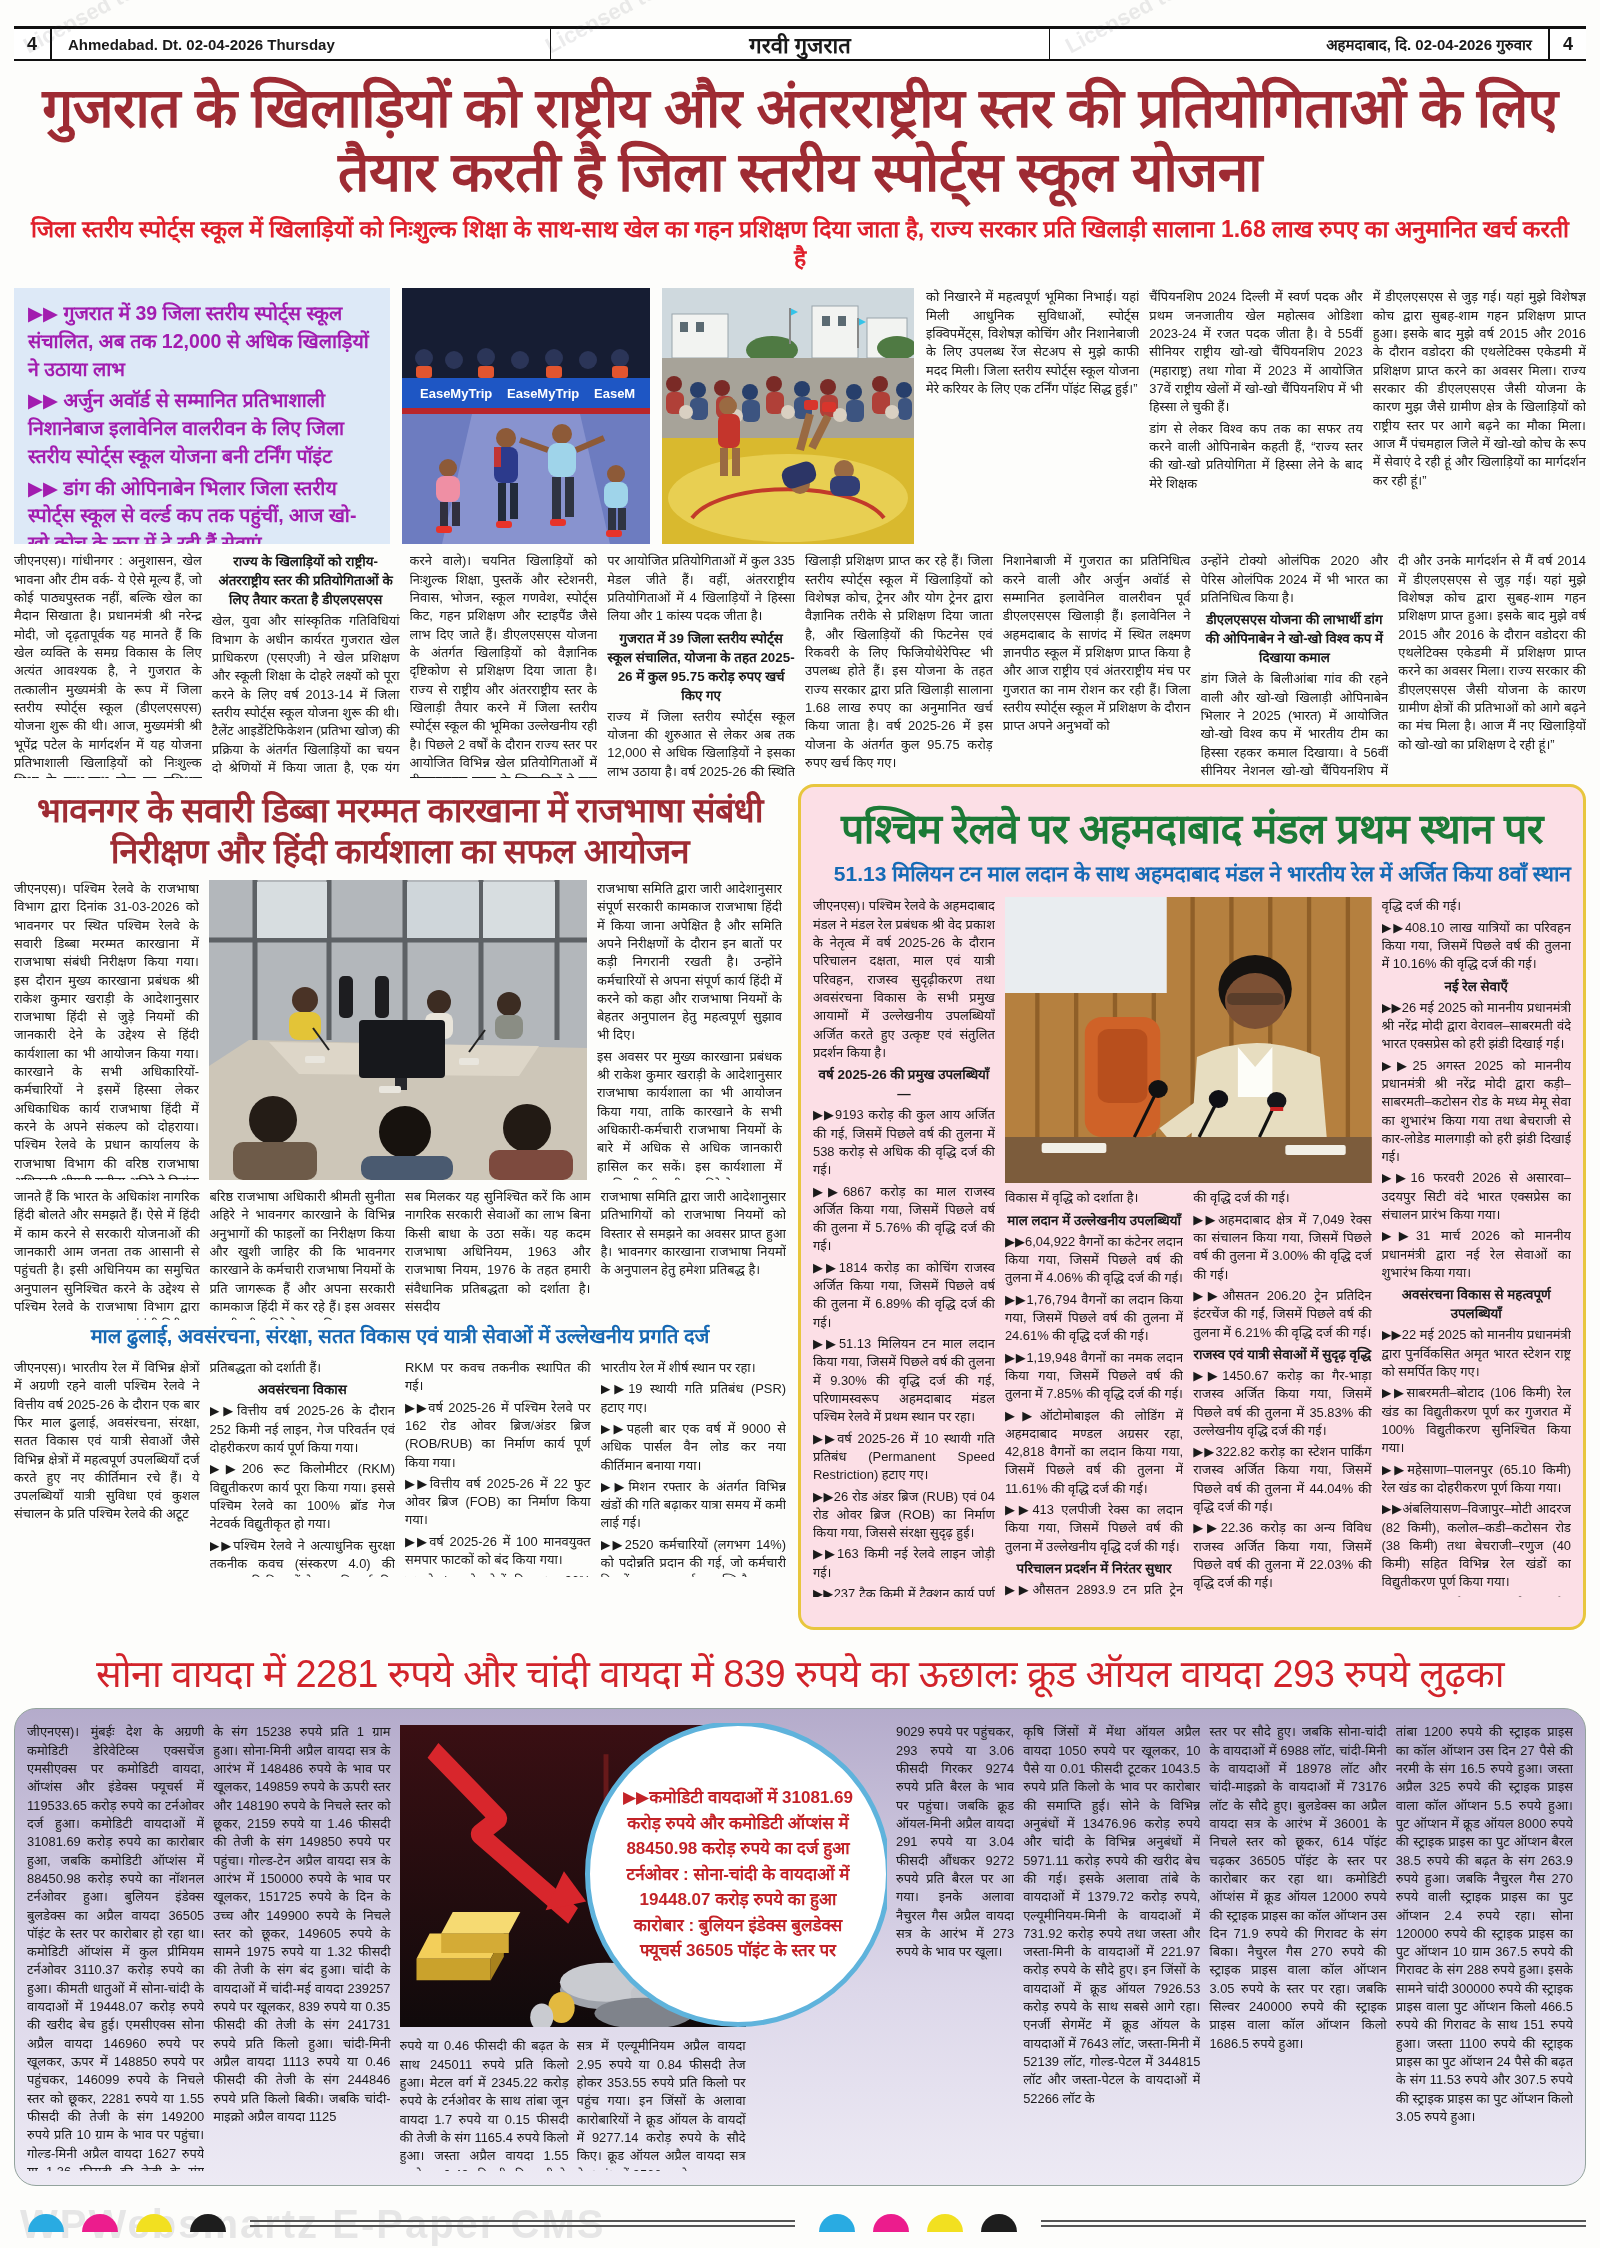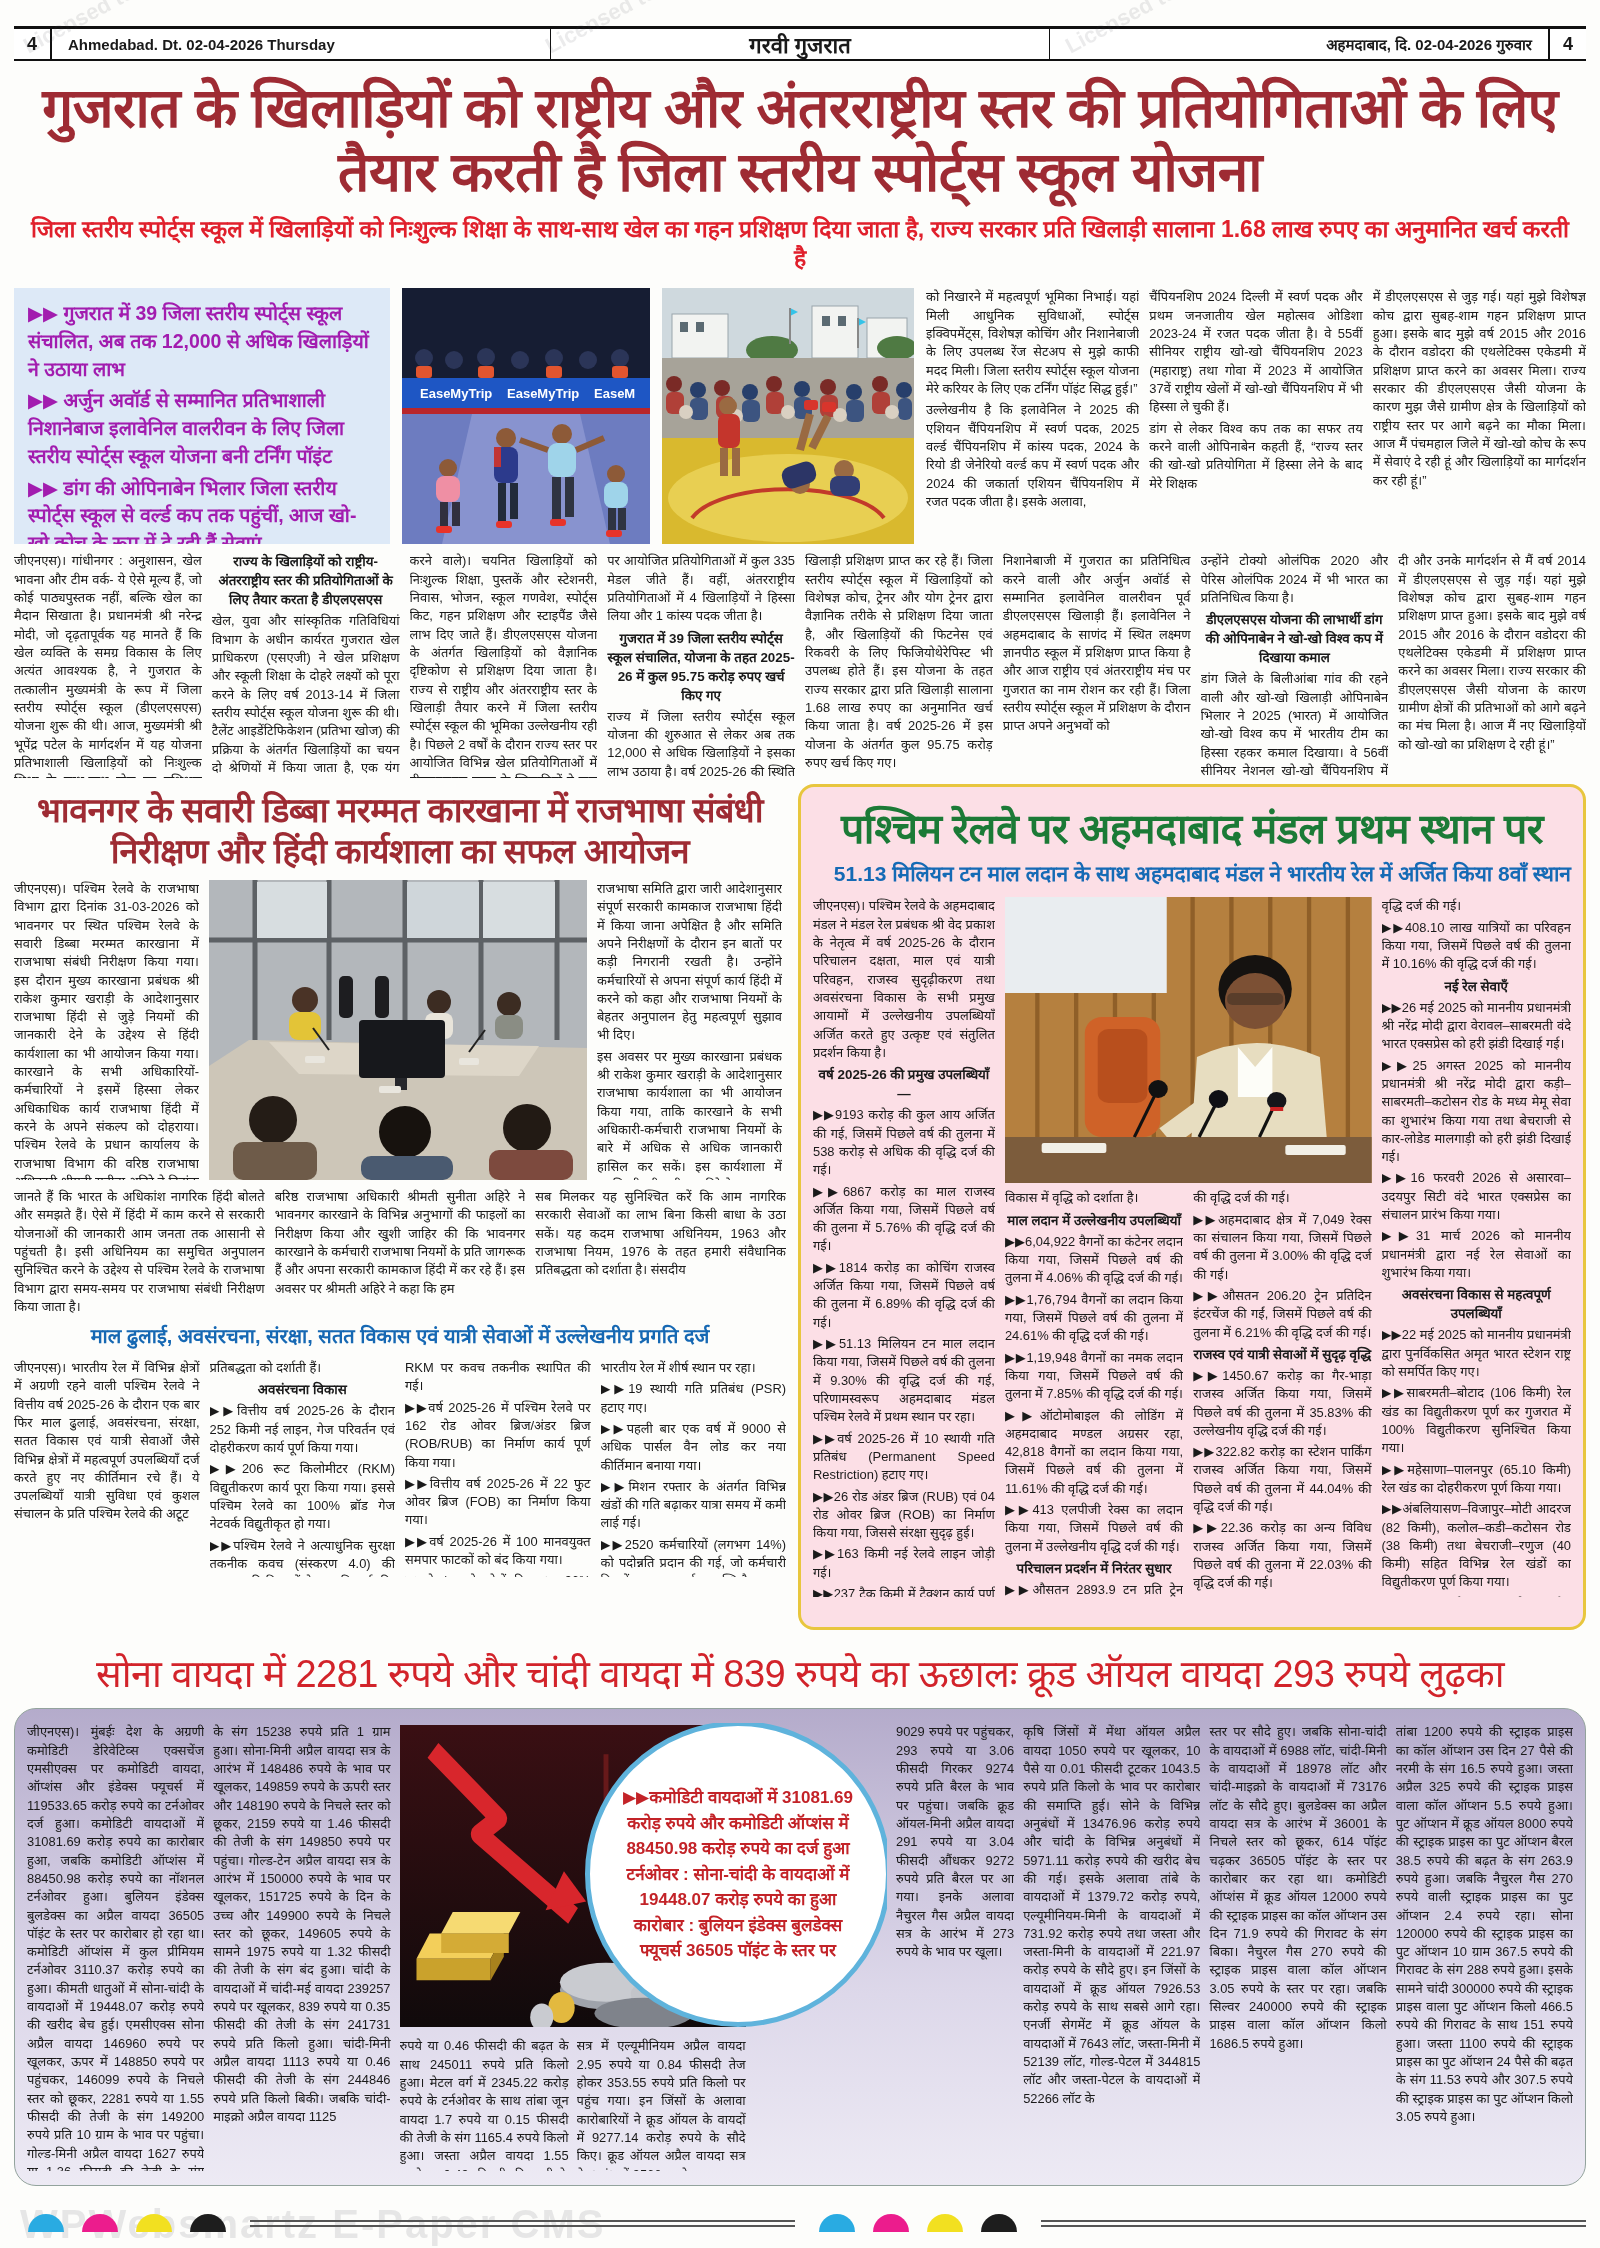--- a/index.html
+++ b/index.html
@@ -247,21 +247,20 @@
         <rect x="160" y="114" width="14" height="10" rx="3" fill="#d8352c"></rect>
         <rect x="142" y="112" width="14" height="10" rx="3" fill="#d8352c"></rect>
       <circle cx="182" cy="182" r="10" fill="#9a6a42"></circle>
         <rect x="168" y="188" width="30" height="20" rx="8" fill="#323e75"></rect>
     </g>
   </svg>
 
   <div class="cols">
       <div class="col">
         <p class="para">को निखारने में महत्वपूर्ण भूमिका निभाई। यहां मिली आधुनिक सुविधाओं, स्पोर्ट्स इक्विपमेंट्स, विशेषज्ञ कोचिंग और निशानेबाजी के लिए उपलब्ध रेंज सेटअप से मुझे काफी मदद मिली। जिला स्तरीय स्पोर्ट्स स्कूल योजना मेरे करियर के लिए एक टर्निंग पॉइंट सिद्ध हुई।”</p>
-        <p class="para">उल्लेखनीय है कि इलावेनिल ने 2025 की एशियन चैंपियनशिप में स्वर्ण पदक, 2025 वर्ल्ड चैंपियनशिप में कांस्य पदक, 2024 के रियो डी जेनेरियो वर्ल्ड कप में स्वर्ण पदक और 2024 की जकार्ता एशियन चैंपियनशिप में रजत पदक जीता है। इसके अलावा,</p>
       </div>
       <div class="col">
         <p class="para">चैंपियनशिप 2024 दिल्ली में स्वर्ण पदक और प्रथम जनजातीय खेल महोत्सव ओडिशा 2023-24 में रजत पदक जीता है। वे 55वीं सीनियर राष्ट्रीय खो-खो चैंपियनशिप 2023 (महाराष्ट्र) तथा गोवा में 2023 में आयोजित 37वें राष्ट्रीय खेलों में खो-खो चैंपियनशिप में भी हिस्सा ले चुकी हैं।</p>
         <p class="para">डांग से लेकर विश्व कप तक का सफर तय करने वाली ओपिनाबेन कहती हैं, “राज्य स्तर की खो-खो प्रतियोगिता में हिस्सा लेने के बाद मेरे शिक्षक</p>
       </div>
       <div class="col">
         <p class="para">में डीएलएसएस से जुड़ गई। यहां मुझे विशेषज्ञ कोच द्वारा सुबह-शाम गहन प्रशिक्षण प्राप्त हुआ। इसके बाद मुझे वर्ष 2015 और 2016 के दौरान वडोदरा की एथलेटिक्स एकेडमी में प्रशिक्षण प्राप्त करने का अवसर मिला। राज्य सरकार की डीएलएसएस जैसी योजना के कारण मुझ जैसे ग्रामीण क्षेत्र के खिलाड़ियों को राष्ट्रीय स्तर पर आगे बढ़ने का मौका मिला। आज मैं पंचमहाल जिले में खो-खो कोच के रूप में सेवाएं दे रही हूं और खिलाड़ियों का मार्गदर्शन कर रही हूं।”</p>
       </div>
     </div>
 </section>
@@ -355,20 +354,23 @@
     </div>
     <div class="cols bhav-bottom">
         <div class="col">
           <p class="para">जानते हैं कि भारत के अधिकांश नागरिक हिंदी बोलते और समझते हैं। ऐसे में हिंदी में काम करने से सरकारी योजनाओं की जानकारी आम जनता तक आसानी से पहुंचती है। इसी अधिनियम का समुचित अनुपालन सुनिश्चित करने के उद्देश्य से पश्चिम रेलवे के राजभाषा विभाग द्वारा समय-समय पर राजभाषा संबंधी निरीक्षण किया जाता है।</p>
         </div>
         <div class="col">
           <p class="para">बरिष्ठ राजभाषा अधिकारी श्रीमती सुनीता अहिरे ने भावनगर कारखाने के विभिन्न अनुभागों की फाइलों का निरीक्षण किया और खुशी जाहिर की कि भावनगर कारखाने के कर्मचारी राजभाषा नियमों के प्रति जागरूक हैं और अपना सरकारी कामकाज हिंदी में कर रहे हैं। इस अवसर पर श्रीमती अहिरे ने कहा कि हम</p>
         </div>
         <div class="col">
           <p class="para">सब मिलकर यह सुनिश्चित करें कि आम नागरिक सरकारी सेवाओं का लाभ बिना किसी बाधा के उठा सकें। यह कदम राजभाषा अधिनियम, 1963 और राजभाषा नियम, 1976 के तहत हमारी संवैधानिक प्रतिबद्धता को दर्शाता है। संसदीय</p>
+        </div>
+        <div class="col">
+          <p class="para">राजभाषा समिति द्वारा जारी आदेशानुसार प्रतिभागियों को राजभाषा नियमों को विस्तार से समझने का अवसर प्राप्त हुआ है। भावनगर कारखाना राजभाषा नियमों के अनुपालन हेतु हमेशा प्रतिबद्ध है।</p>
         </div>
       </div>
 
     <div class="rec-sub">माल ढुलाई, अवसंरचना, संरक्षा, सतत विकास एवं यात्री सेवाओं में उल्लेखनीय प्रगति दर्ज</div>
     <div class="cols rec-cols">
         <div class="col">
           <p class="para">जीएनएस)। भारतीय रेल में विभिन्न क्षेत्रों में अग्रणी रहने वाली पश्चिम रेलवे ने वित्तीय वर्ष 2025-26 के दौरान एक बार फिर माल ढुलाई, अवसंरचना, संरक्षा, सतत विकास एवं यात्री सेवाओं जैसे विभिन्न क्षेत्रों में महत्वपूर्ण उपलब्धियाँ दर्ज करते हुए नए कीर्तिमान रचे हैं। ये उपलब्धियाँ यात्री सुविधा एवं कुशल संचालन के प्रति पश्चिम रेलवे की अटूट</p>
         </div>
         <div class="col">
           <p class="para">प्रतिबद्धता को दर्शाती हैं।</p>

